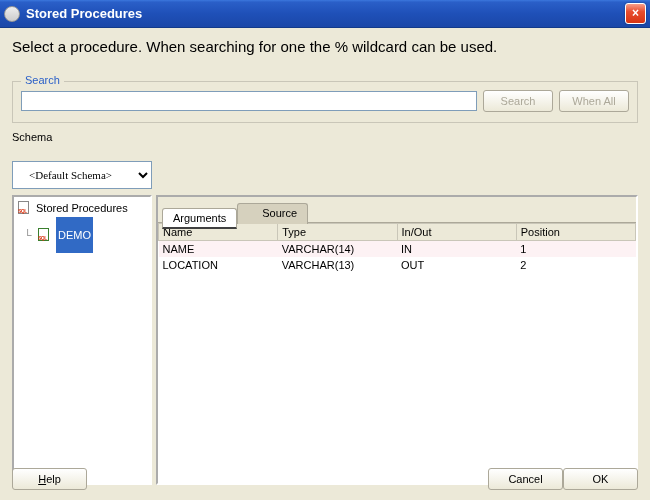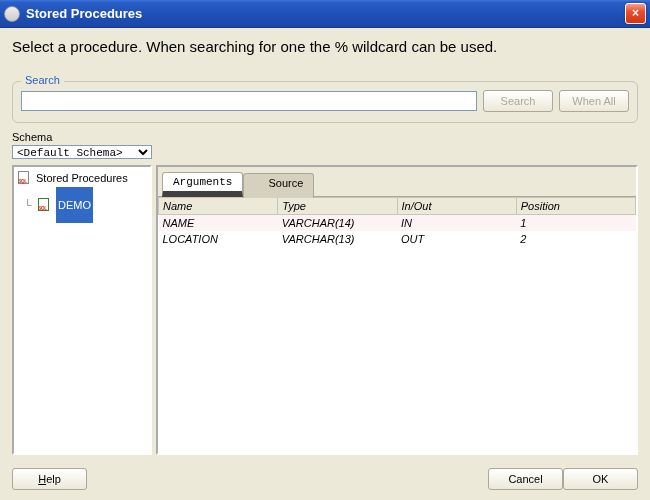--- a/index.html
+++ b/index.html
@@ -53,21 +53,21 @@
   .content {
     padding: 10px 12px 0 12px;
   }
   .instructions {
     margin-bottom: 26px;
     font-size: 15px;
     color: #000;
   }
   .fieldset {
     border: 1px solid #c9c6b8;
-    border-radius: 6px;
+    border-radius: 0;
     padding: 8px 8px 10px 8px;
     margin-bottom: 8px;
     position: relative;
   }
   .fieldset .legend {
     position: absolute;
     top: -8px;
     left: 8px;
     background: #ece9d8;
     padding: 0 4px;
@@ -101,30 +101,30 @@
   }
   .btn.disabled {
     color: #aca899;
     cursor: default;
   }
   .schema-block {
     margin-bottom: 6px;
   }
   .schema-block .label {
     font-size: 11px;
-    margin-bottom: 2px;
+    margin-bottom: 18px;
   }
   .schema-select {
-    height: 14px;
+    height: 28px;
     border: 1px solid #7f9db9;
     background: #fff;
     font-size: 11px;
-    font-family: Liberation Mono, monospace;
+    font-family: Liberation Serif, serif;
     min-width: 140px;
-    padding: 0 0;
+    padding: 0 12px;
   }
   .main-panels {
     display: flex;
     gap: 4px;
     height: 290px;
   }
   .tree-panel {
     width: 140px;
     border: 2px inset #fff;
     background: #fff;
@@ -200,35 +200,33 @@
     border-bottom: none;
     background: #ece9d8;
     font-size: 11px;
     margin-right: 0;
     border-radius: 3px 3px 0 0;
     cursor: pointer;
     position: relative;
   }
   .tab.active {
     background: #fff;
-    top: 1px;
-    border-bottom: 6px solid #404040;
-    font-family: Liberation Mono, monospace;
+    top: 7px;
+    border-bottom: 2px solid #404040;
   }
   .tab.inactive {
     background: #d6d1be;
     top: 2px;
     font-size: 11px;
     padding-left: 24px;
   }
   .table-area {
     flex: 1;
     background: #fff;
     overflow: auto;
-    font-style: italic;
   }
   table.args {
     border-collapse: collapse;
     width: 100%;
     font-size: 11px;
     table-layout: fixed;
   }
   table.args th {
     text-align: left;
     font-weight: normal;

